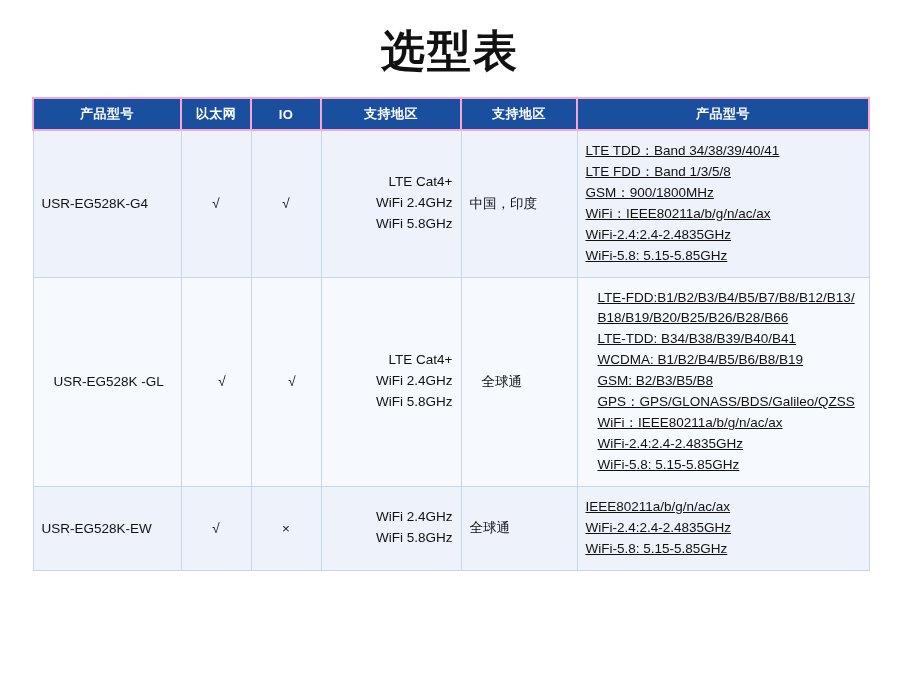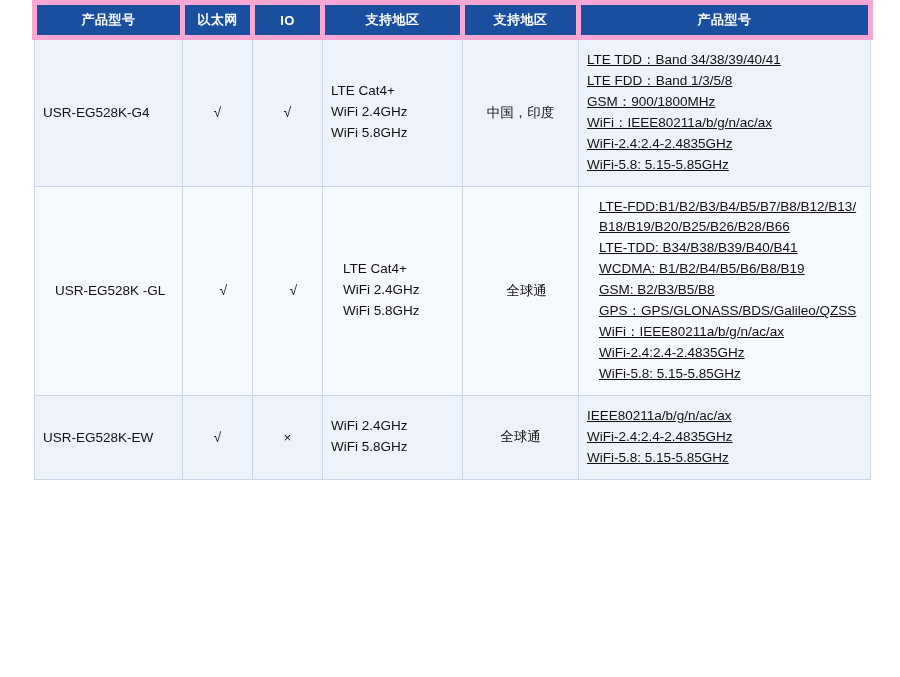--- a/index.html
+++ b/index.html
@@ -40,21 +40,21 @@
     table-layout: fixed;
   }
   table.spec th {
     background: #1a4fa0;
     color: #ffffff;
     font-size: 13px;
     font-weight: bold;
     text-align: center;
     height: 30px;
     padding: 0 4px;
-    border: 5px solid #f9a8d4;
+    border: 2px solid #f9a8d4;
     letter-spacing: 0.5px;
   }
   table.spec td {
     border: 1px solid #c9d6ea;
     font-size: 13.5px;
     color: #111111;
     vertical-align: middle;
     padding: 10px 8px;
     background: #eef3fb;
   }
@@ -66,26 +66,25 @@
     text-align: left;
     font-size: 14px;
     white-space: nowrap;
   }
   td.c-check {
     text-align: center;
     font-size: 17px;
     color: #111111;
   }
   td.c-wireless {
-    text-align: left;
+    text-align: right;
     line-height: 1.55;
     margin-left: 16px;
   }
   td.c-region {
-    text-align: center;
     white-space: nowrap;
   }
   td.c-bands {
     text-align: left;
     line-height: 1.55;
     padding-left: 12px;
     text-decoration: underline;
   }
   .band-line {
     white-space: nowrap;
@@ -98,20 +97,21 @@
   col.w-io    { width: 70px; }
   col.w-wl    { width: 140px; }
   col.w-reg   { width: 116px; }
   col.w-band  { width: 292px; }
 </style>
 </head>
 <body>
 
 <div class="page">
 
+  <div class="page-title">选型表</div>
 
   <div class="table-wrap">
     <table class="spec">
       <colgroup>
         <col class="w-model">
           <col class="w-eth">
           <col class="w-io">
         <col class="w-wl">
           <col class="w-reg">
           <col class="w-band">

